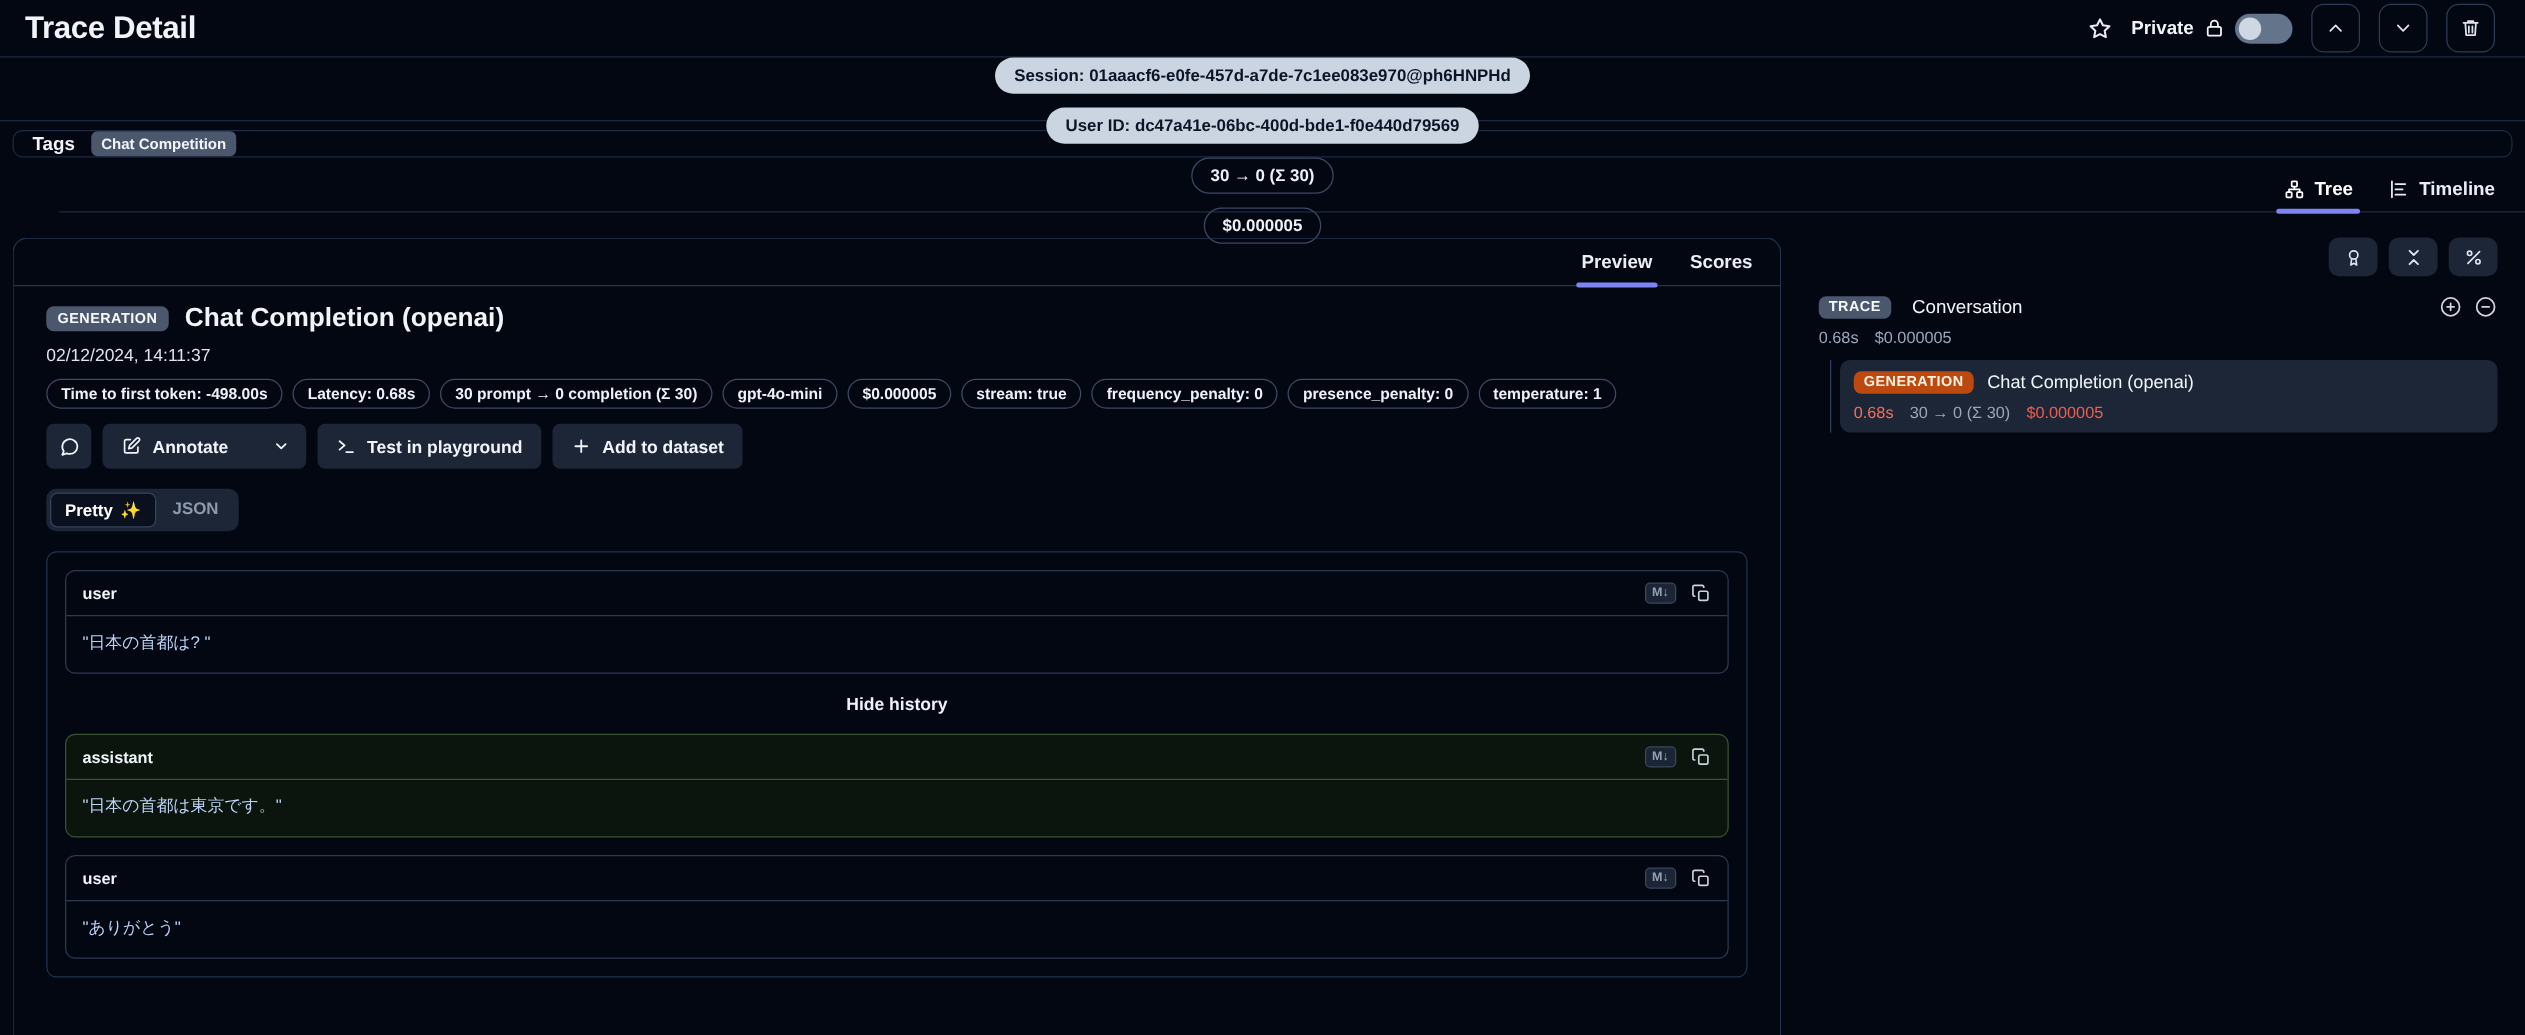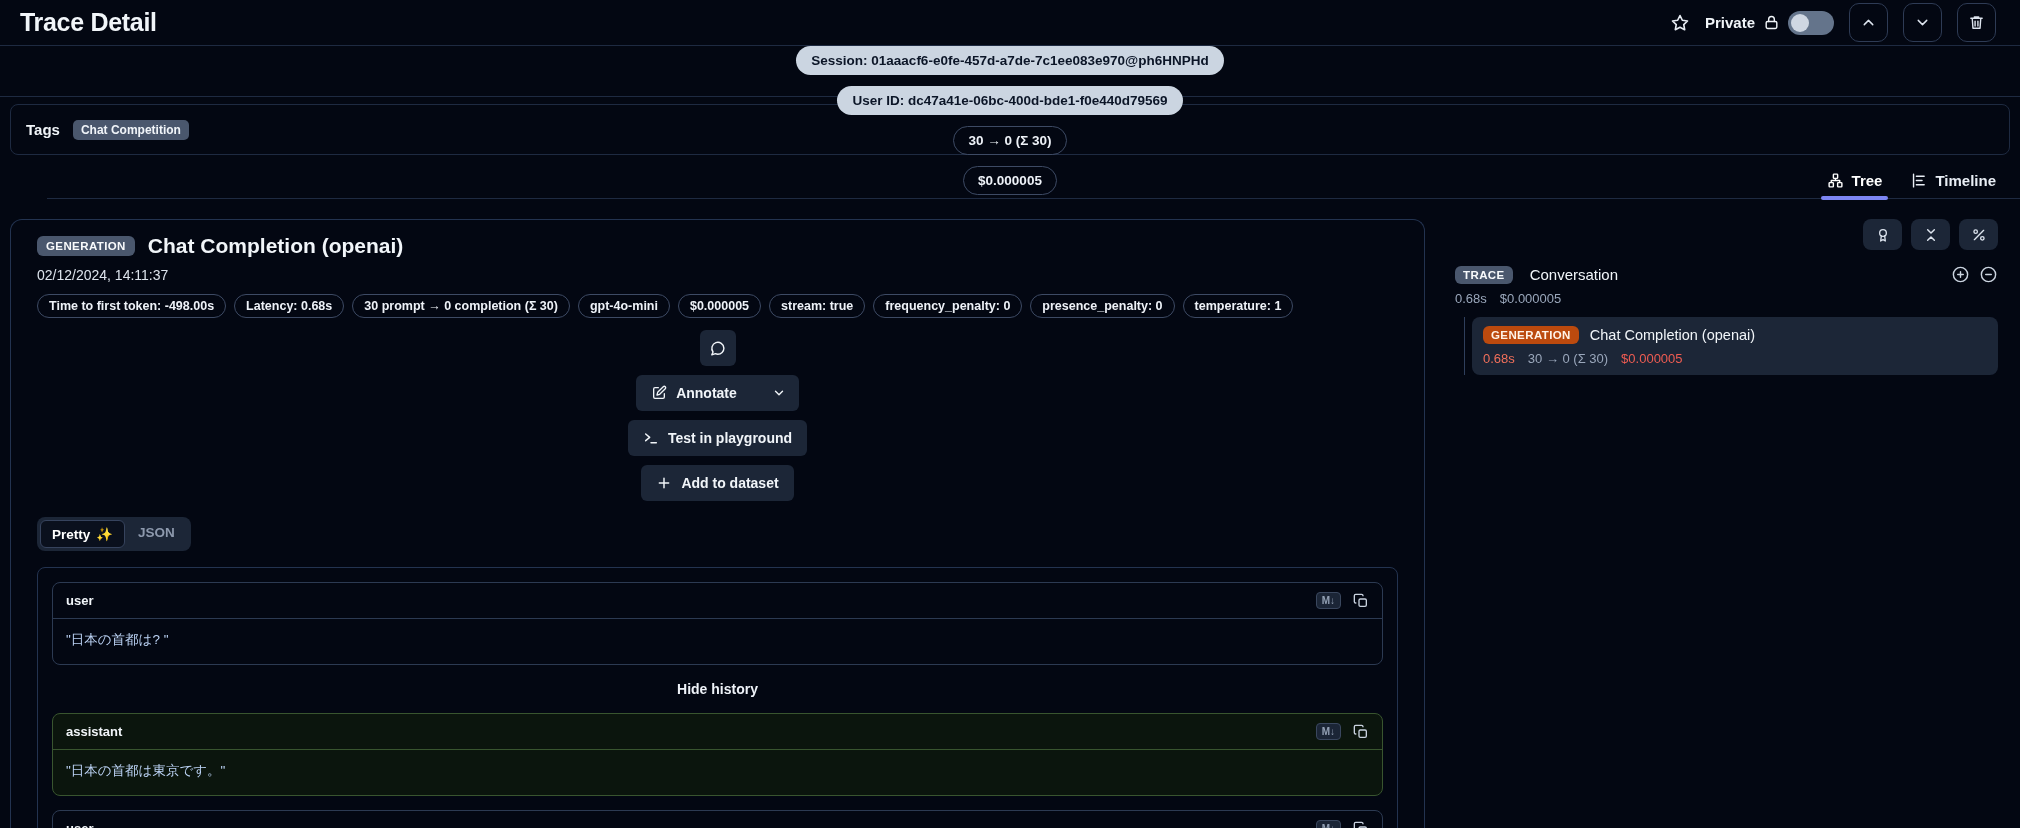--- a/index.html
+++ b/index.html
@@ -22,21 +22,21 @@
 
   
   .meta-row { height:51px; display:flex; align-items:center; gap:11px; padding:0 10px;
               border-bottom:1px solid #1e2a41;flex-direction:column; }
   .badge-light { background:#cbd5e1; color:#0b1527; border-radius:999px; padding:7px 15px;
                  font-size:13.5px; font-weight:600; white-space:nowrap; }
   .badge-outline { border:1px solid #3d4a64; color:#eef2f8; border-radius:999px; padding:6px 14px;
                    font-size:13.5px; font-weight:600; white-space:nowrap; }
 
   
-  .tags-row { margin:7px 10px; height:51px; border:1px solid #1e2a41; border-radius:8px;
+  .tags-row { margin:7px 10px; height:22px; border:1px solid #1e2a41; border-radius:8px;
               display:flex; align-items:center; gap:13px; padding:0 15px; }
   .tags-label { font-size:15px; font-weight:700; }
   .tag-badge { background:#4a576d; color:#f1f5f9; border-radius:5px; padding:3px 8px;
                font-size:12px; font-weight:700; }
 
   
   .view-tabs { height:37px; display:flex; justify-content:flex-end; align-items:center; gap:28px;
                padding:0 24px; border-bottom:1px solid #1e2a41;margin-left:47px; }
   .vtab { position:relative; height:100%; display:flex; align-items:center; gap:8px;
           font-size:15px; font-weight:600; color:#e9eef5; background:none; border:none; }
@@ -60,21 +60,21 @@
   .obs-header { display:flex; align-items:center; gap:13px; height:28px; }
   .type-badge { background:#4a576d; color:#f8fafc; border-radius:6px; padding:4px 9px;
                 font-size:11.5px; font-weight:700; letter-spacing:0.4px; }
   .obs-title { font-size:21px; font-weight:700; }
   .timestamp { margin-top:7px; font-size:14px; color:#dde4ed; }
 
   .pill-row { display:flex; gap:8px; margin-top:11px; }
   .pill { border:1px solid #3d4a64; border-radius:999px; padding:4px 11px; font-size:12.5px;
           font-weight:600; color:#eef2f8; white-space:nowrap; }
 
-  .actions { display:flex; align-items:center; gap:9px; margin-top:12px;flex-direction:column; }
+  .actions { display:flex; align-items:center; gap:9px; margin-top:12px; }
   .act-btn { height:36px; background:#1c2637; border:none; border-radius:6px; color:#f1f5f9;
              font-size:14px; font-weight:600; display:flex; align-items:center; gap:9px; padding:0 15px; }
   .act-btn.icon-only { width:36px; padding:0; justify-content:center; }
   .split { display:flex; align-items:stretch; padding:0; }
   .split .split-main { display:flex; align-items:center; gap:9px; padding:0 13px 0 15px;
                        border-right:1px solid #3a475e; }
   .split .split-chev { width:40px; display:flex; align-items:center; justify-content:center; }
 
   .format-toggle { margin-top:16px; display:inline-flex; align-items:flex-start; background:#1c2637;
                    border-radius:8px; padding:3px; }
@@ -199,20 +199,24 @@
           <path d="M5 3v18M9 6h11M9 12h8M9 18h11"></path>
         </svg>
     </span>
     <span>Timeline</span>
   </button>
 </div>
 
 <div class="content">
 
   <section class="main-panel">
+    <div class="panel-tabs">
+      <button class="ptab active">Preview</button>
+      <button class="ptab">Scores</button>
+    </div>
 
     <div class="panel-body">
       <div class="obs-header">
         <span class="type-badge">GENERATION</span>
         <span class="obs-title">Chat Completion (openai)</span>
       </div>
       <div class="timestamp">02/12/2024, 14:11:37</div>
 
       <div class="pill-row">
         <span class="pill">Time to first token: -498.00s</span>

